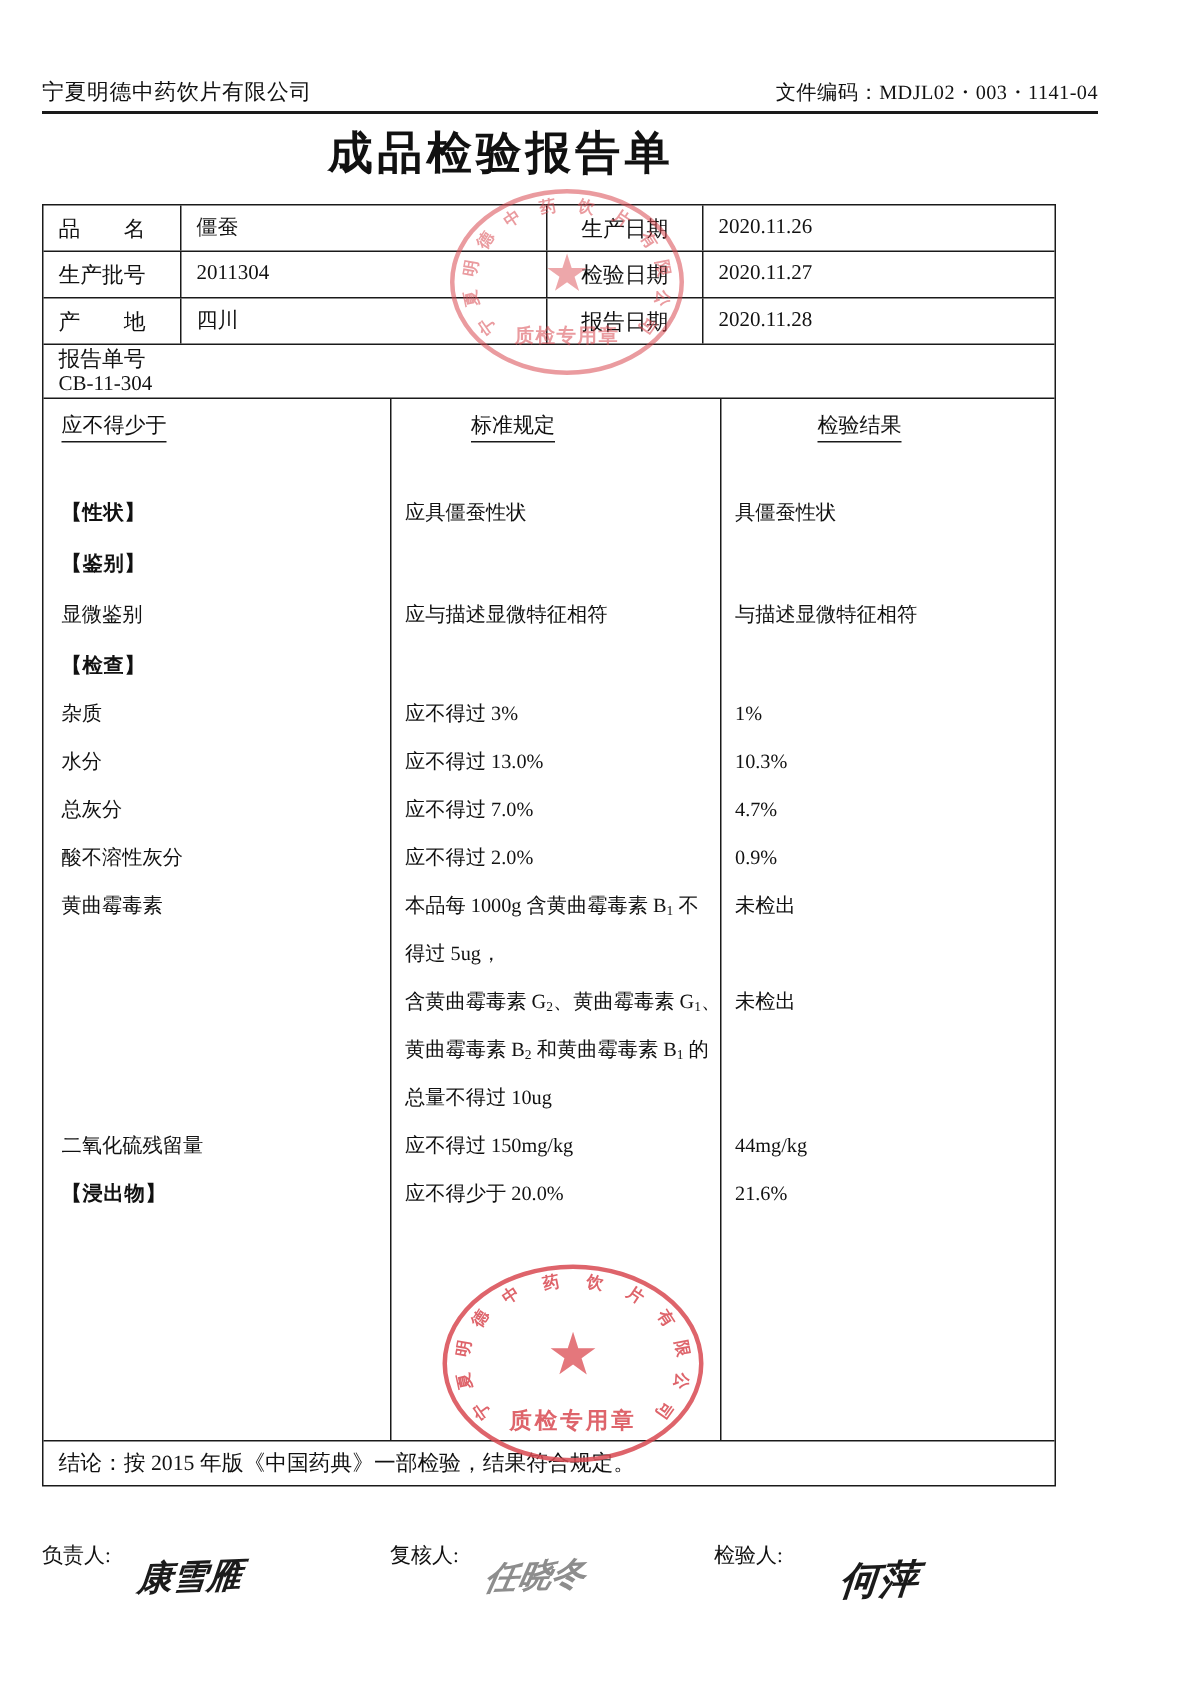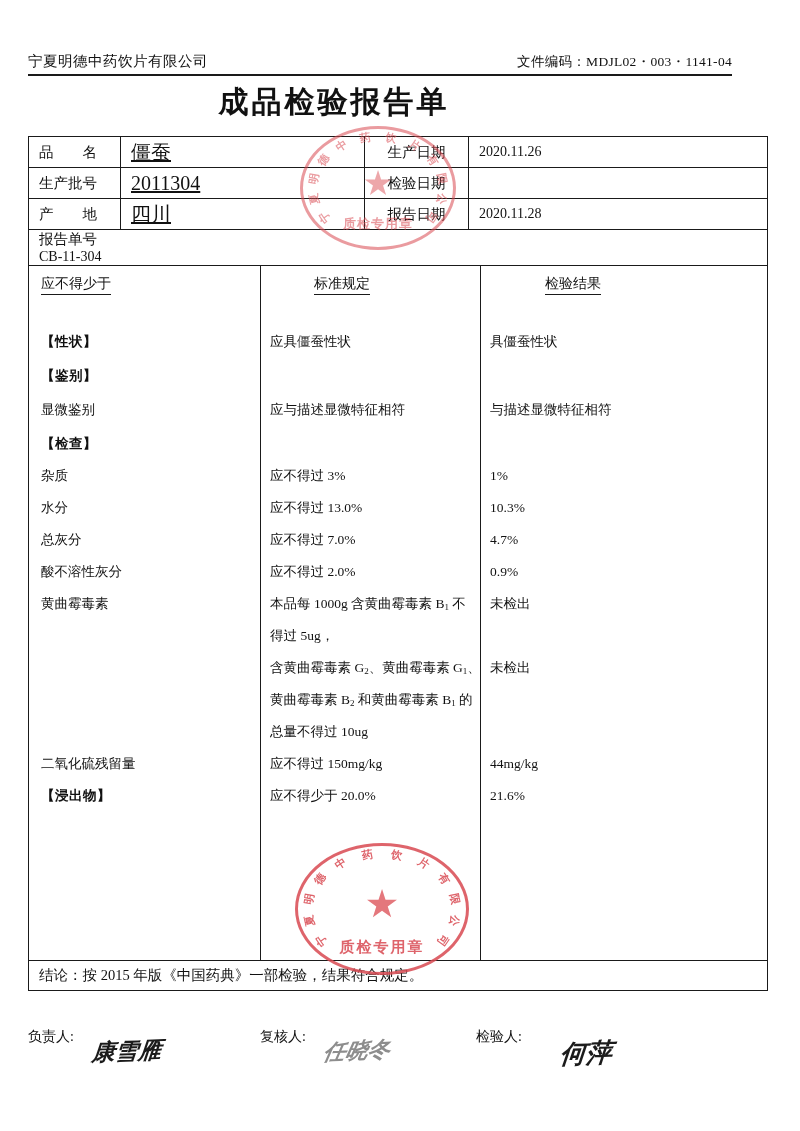--- a/index.html
+++ b/index.html
@@ -25,40 +25,40 @@
     position:absolute;left:28px;top:74px;width:704px;height:2px;
     background:#1a1a1a;
   }
   .doc-title{
     position:absolute;left:0;top:82px;width:668px;text-align:center;
     font-size:30px;font-weight:700;letter-spacing:3px;
   }
 
   
   .frame{
-    position:absolute;left:28px;top:136px;width:740px;
+    position:absolute;left:28px;top:136px;width:676px;
     border:1.6px solid #1a1a1a;
     box-sizing:border-box;
     text-align:center;
   }
 
   
   .inforow{
     display:flex;height:31px;border-bottom:1.2px solid #1a1a1a;
     box-sizing:border-box;
   }
   .c-lab{
     width:92px;border-right:1.2px solid #1a1a1a;box-sizing:border-box;
     display:flex;align-items:center;justify-content:space-between;
     padding:0 10px;font-size:14.5px;white-space:nowrap;
   }
   .c-lab.tight{justify-content:flex-start;letter-spacing:0;}
   .c-val{
     width:244px;border-right:1.2px solid #1a1a1a;box-sizing:border-box;
-    display:flex;align-items:center;padding:0 10px;font-size:20px;text-decoration:underline;
+    display:flex;align-items:center;padding:0 10px;font-size:14px;
   }
   .c-lab2{
     width:104px;border-right:1.2px solid #1a1a1a;box-sizing:border-box;
     display:flex;align-items:center;justify-content:center;
     padding:0 6px;font-size:14.5px;white-space:nowrap;
   }
   .c-val2{
     flex:1;box-sizing:border-box;
     display:flex;align-items:center;padding:0 10px;font-size:14px;
   }
@@ -186,20 +186,21 @@
     <div class="inforow">
       <div class="c-lab">品　　名</div>
       <div class="c-val">僵蚕</div>
       <div class="c-lab2">生产日期</div>
       <div class="c-val2">2020.11.26</div>
     </div>
     <div class="inforow">
       <div class="c-lab tight">生产批号</div>
       <div class="c-val">2011304</div>
       <div class="c-lab2">检验日期</div>
+      <div class="c-val2">2020.11.27</div>
     </div>
     <div class="inforow">
       <div class="c-lab">产　　地</div>
       <div class="c-val">四川</div>
       <div class="c-lab2">报告日期</div>
       <div class="c-val2">2020.11.28</div>
     </div>
     <div class="rep-row">
       <div class="rep-lab">报告单号</div>
       <div class="rep-val">CB-11-304</div>

